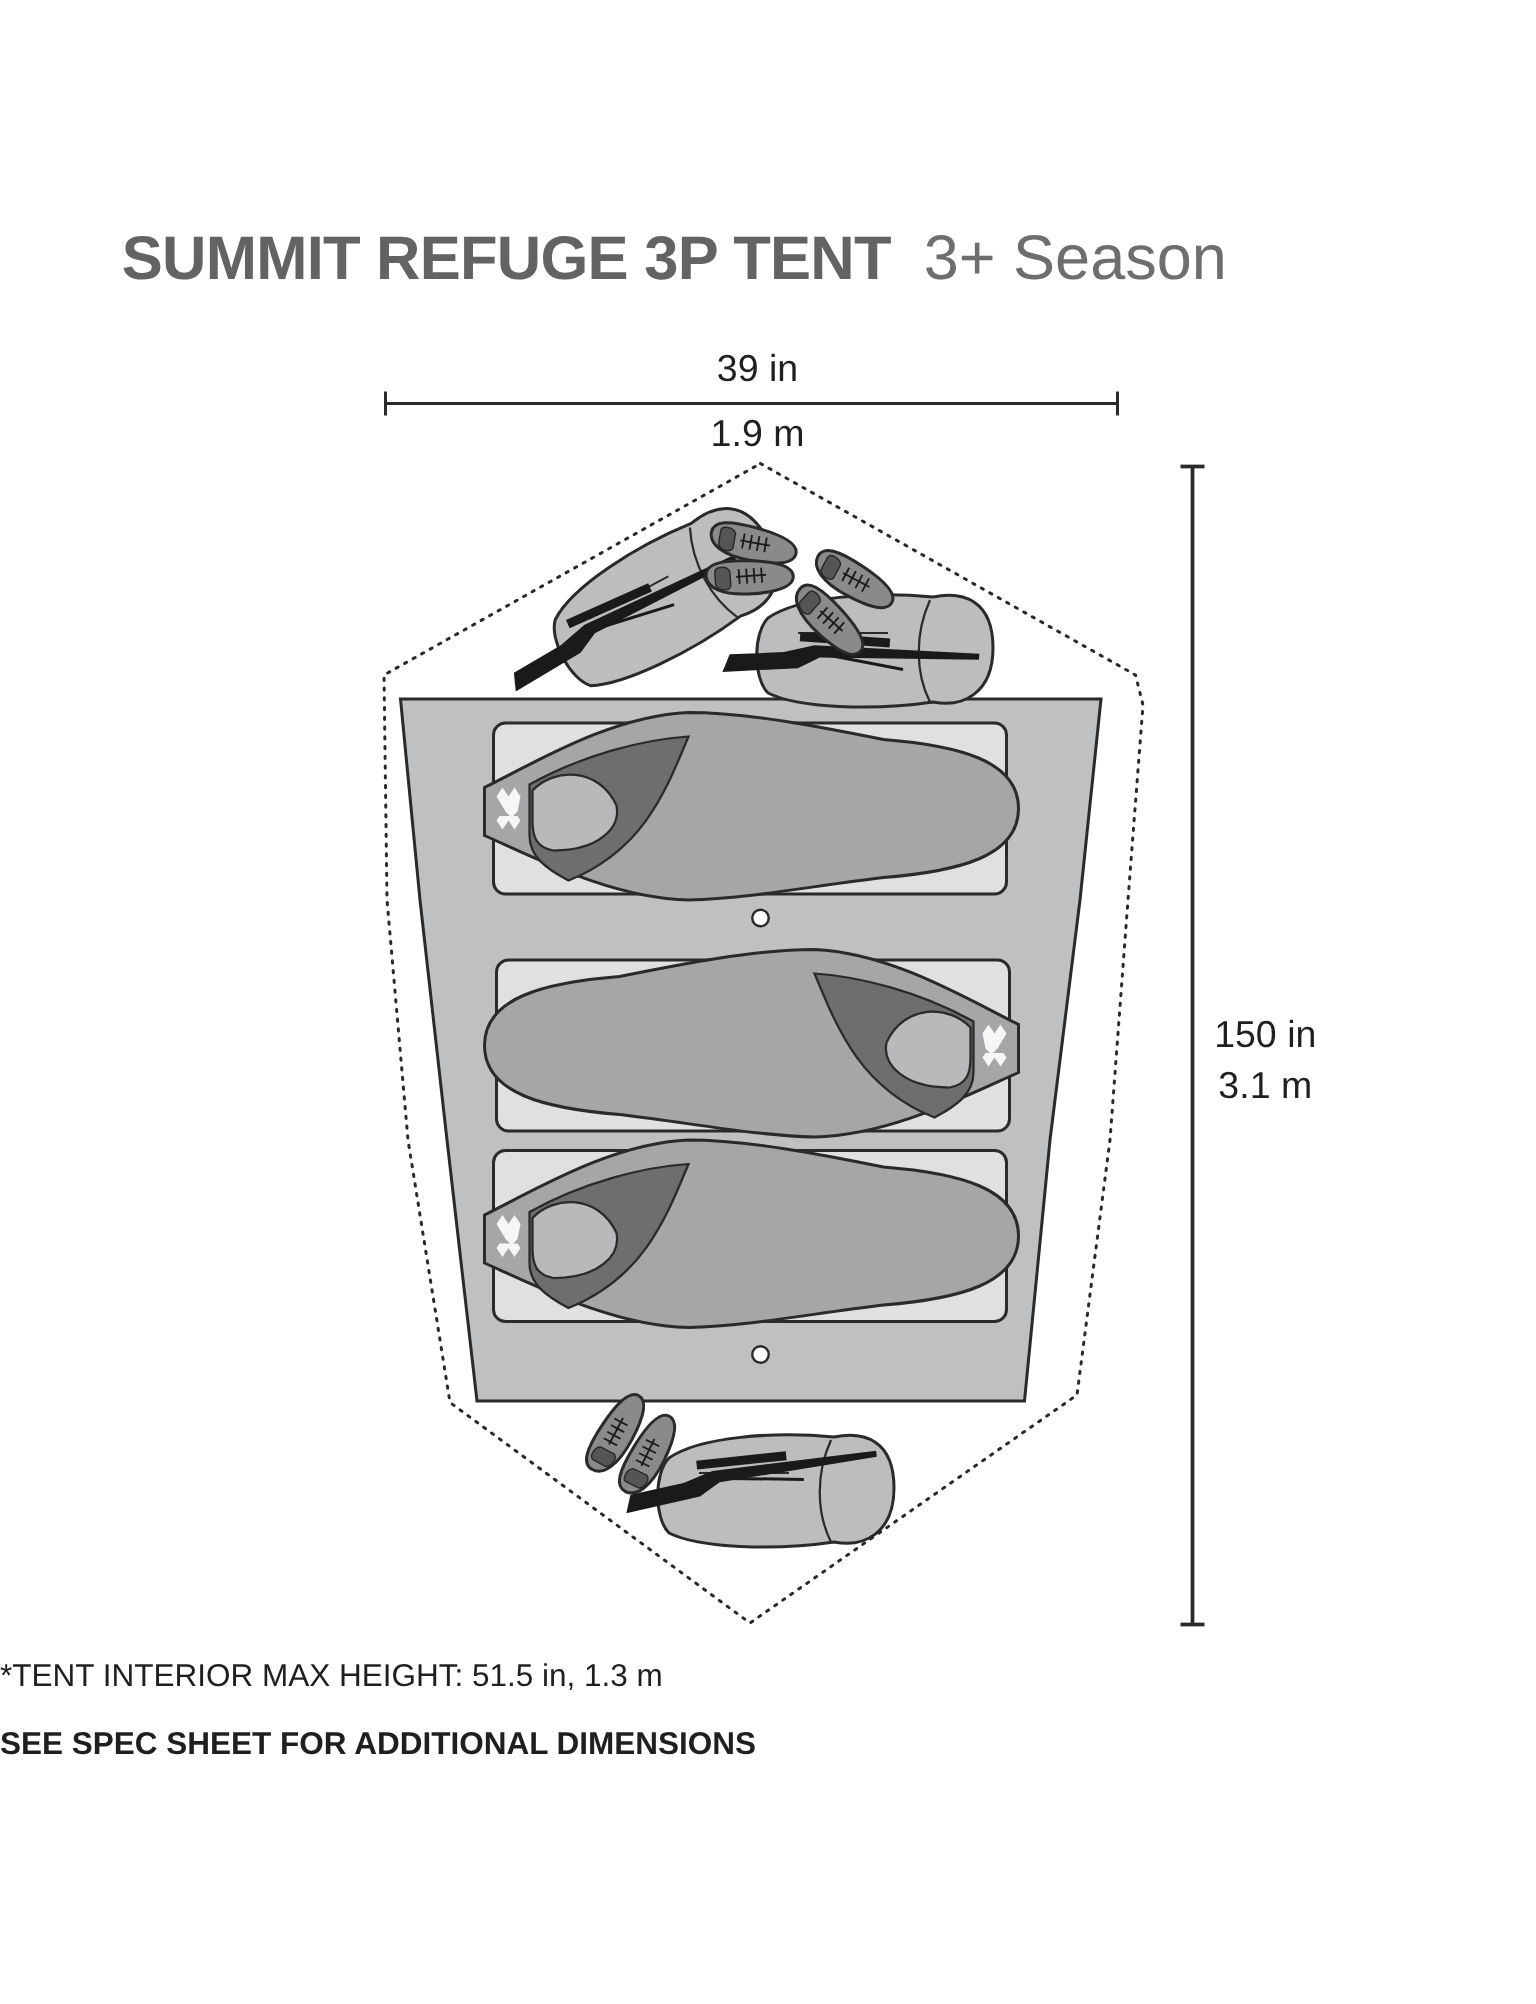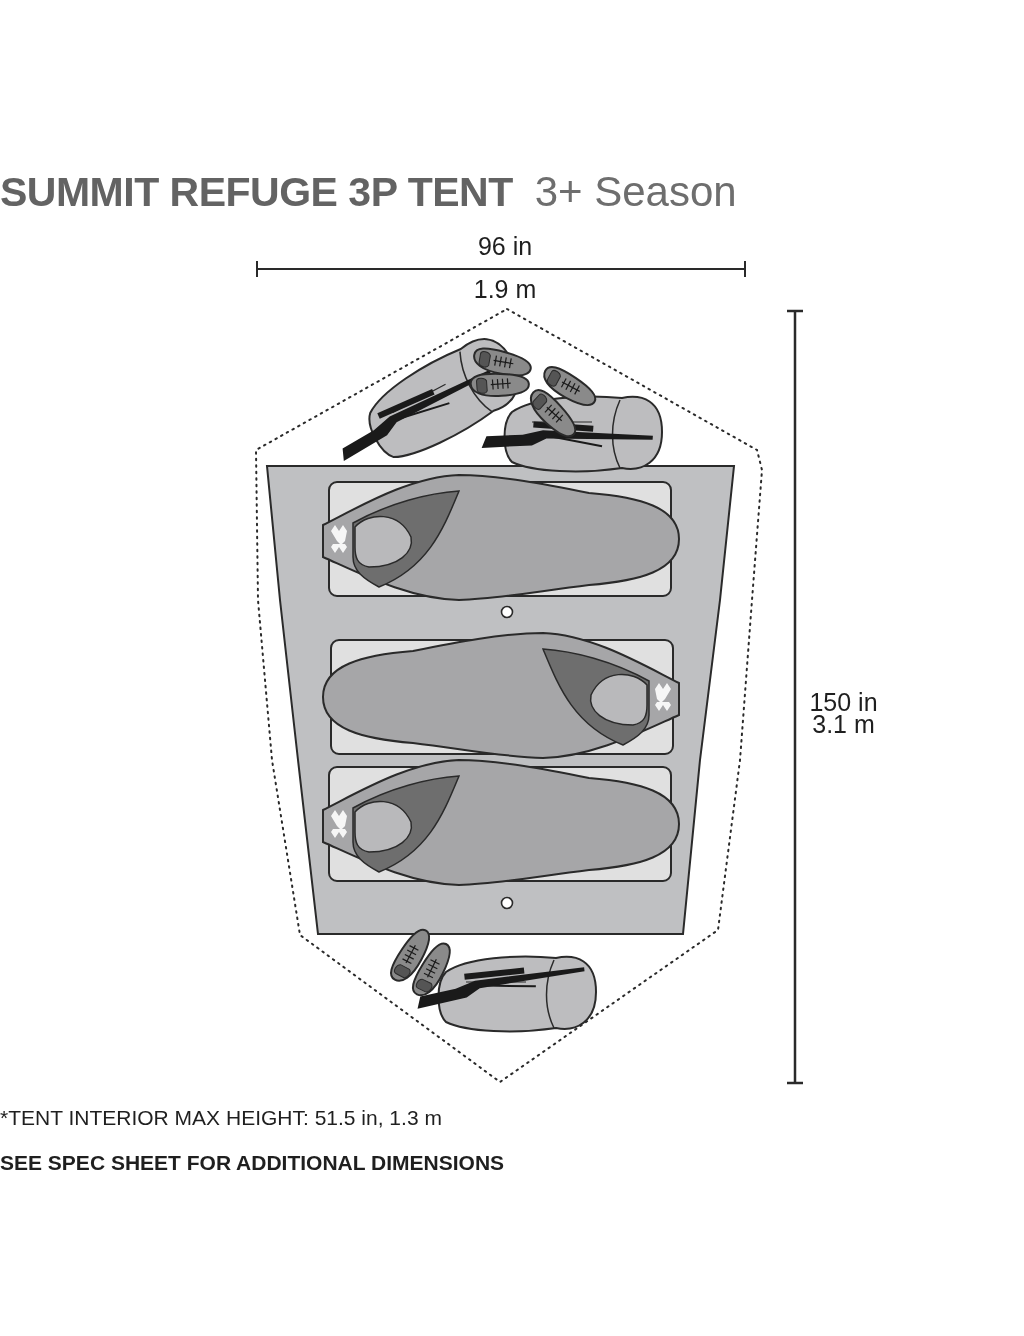--- a/index.html
+++ b/index.html
@@ -1,36 +1,36 @@
 <!DOCTYPE html>
 <html><head>
   <meta charset="utf-8">
   <style>
     html, body { margin: 0; padding: 0; background: #ffffff; }
     body { width: 1024px; height: 1336px; position: relative; overflow: hidden; font-family: "Liberation Sans", sans-serif; }
     .title {
-      position: absolute; top: 168px; left: 0; width: 899px; 
+      position: absolute; top: 148px; left: 0; width: 899px; text-align: center;
       white-space: nowrap; color: #6b6b6b;
     }
     .title .bold { font-family: "Liberation Sans", sans-serif; font-weight: bold; font-size: 41px; letter-spacing: -0.5px; color: #636363; }
     .title .light { font-family: "Liberation Sans", sans-serif; font-weight: normal; font-size: 42px; color: #6e6e6e; margin-left: 22px; }
     .dim-label { position: absolute; font-family: "Liberation Sans", sans-serif; font-size: 25px; color: #1f1f1f; text-align: center; }
     .footer { position: absolute; left: 0; width: 1024px; text-align: left; font-family: "Liberation Sans", sans-serif; font-size: 21px; color: #1f1f1f; }
     svg.diagram { position: absolute; left: 0; top: 0; }
   </style>
 </head>
 <body>
 
 <div class="title">
   <span class="bold">SUMMIT REFUGE 3P TENT</span><span class="light">3+ Season</span>
 </div>
 
-<div class="dim-label" style="left:420px; top:232px; width:170px;">96 in</div>
+<div class="dim-label" style="left:420px; top:232px; width:170px;">39 in</div>
 <div class="dim-label" style="left:420px; top:275px; width:170px;">1.9 m</div>
-<div class="dim-label" style="left:796px; top:676px; width:95px;margin-top:12px;">150 in</div>
+<div class="dim-label" style="left:796px; top:676px; width:95px;">150 in</div>
 <div class="dim-label" style="left:796px; top:710px; width:95px;">3.1 m</div>
 
 <svg class="diagram" width="1024" height="1336" viewBox="0 0 1024 1336">
   <defs>
 
     <g id="bag-left">
       <rect x="80" y="15" width="342" height="114" rx="8" fill="#e0e0e0" stroke="#2a2a2a" stroke-width="2"></rect>
       <path d="M 74 58 C 110 40, 160 10, 210 8 C 250 8, 300 18, 340 26 C 390 30, 430 40, 430 72 C 430 104, 390 114, 340 118 C 290 124, 250 132, 210 133 C 160 132, 110 106, 74 90 Z" fill="#a6a6a8" stroke="#2a2a2a" stroke-width="2"></path>
       <path d="M 104 56 C 140 36, 180 26, 210 24 C 195 60, 180 100, 130 120 C 115 112, 104 104, 104 90 Z" fill="#6e6e6e" stroke="#2a2a2a" stroke-width="1.5"></path>
       <path d="M 106 60 C 120 45, 150 44, 162 70 C 165 85, 150 100, 120 100 C 108 98, 106 90, 106 80 Z" fill="#b9b9bb" stroke="#2a2a2a" stroke-width="1.5"></path>

